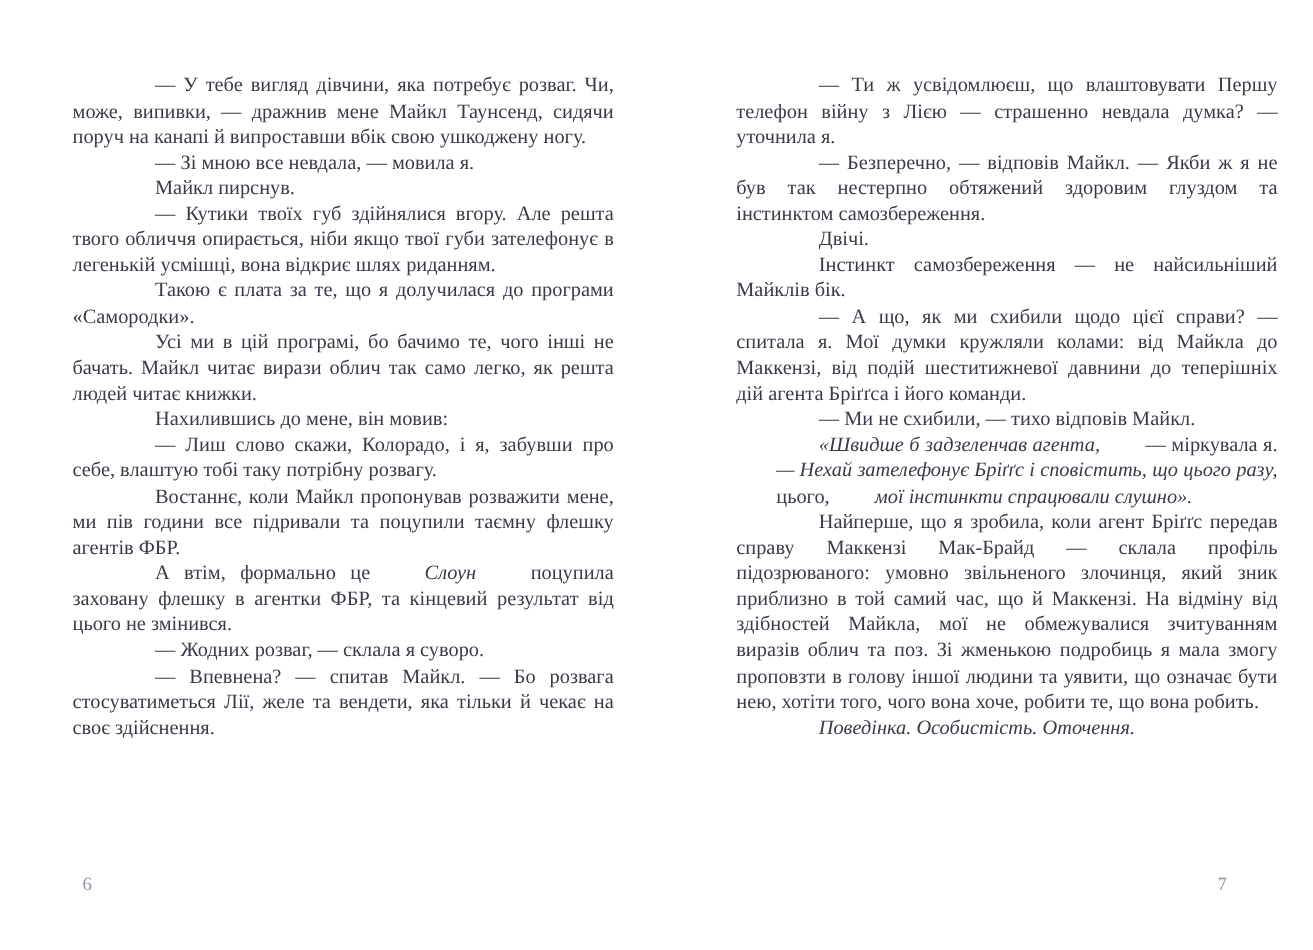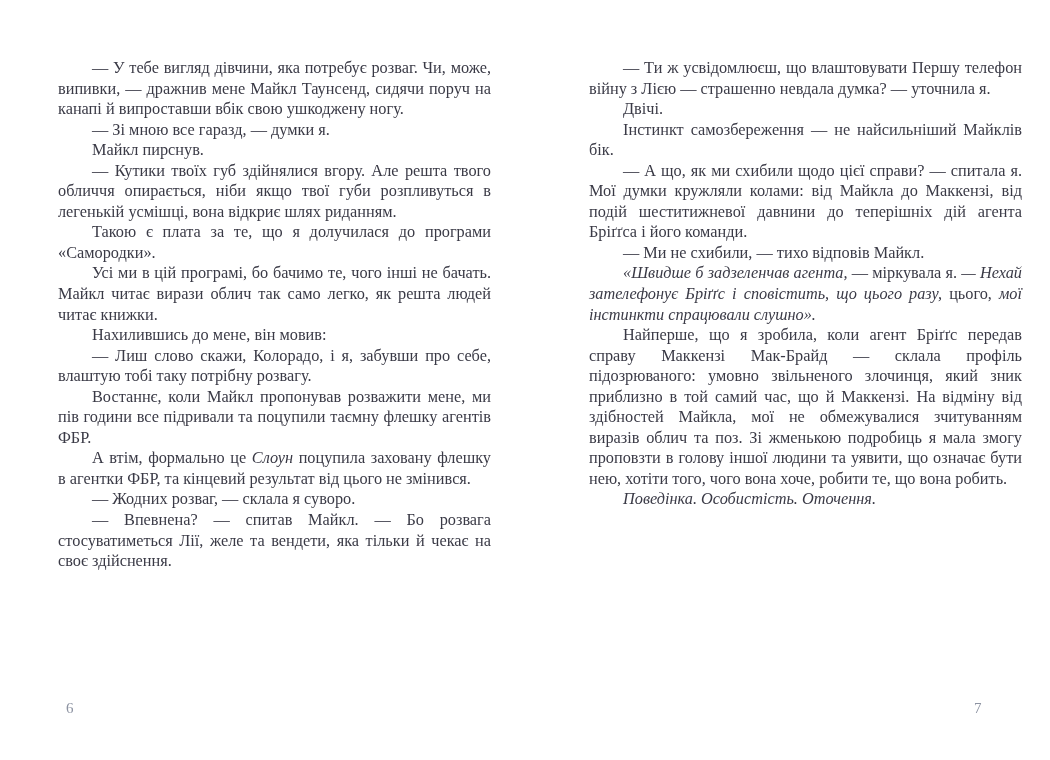--- a/index.html
+++ b/index.html
@@ -29,55 +29,56 @@
     text-align: justify;
     text-justify: inter-word;
   }
   .page-text.left  { left: 58px; }
   .page-text.right { left: 589px; }
   p.para {
     margin: 0;
     padding: 0;
     text-indent: 34px;
   }
-  .seg { font-style: normal; }
+  .seg { font-style: normal; margin-left: 32px; }
   .seg.it { font-style: italic; }
   .page-num {
     position: absolute;
     top: 699px;
     font-size: 15px;
     line-height: 18px;
     color: #8d93a2;
     font-family: "Liberation Serif", "DejaVu Serif", serif;
   }
   .page-num.left  { left: 66px; }
   .page-num.right { left: 974px; }
 </style>
 </head>
 <body>
 
 <div class="spread">
 
   <div class="page-text left">
       <p class="para"><span class="seg">— У тебе вигляд дівчини, яка потребує розваг. Чи, може, випивки, — дражнив мене Майкл Таунсенд, сидячи поруч на канапі й випроставши вбік свою ушкоджену ногу.</span></p>
-      <p class="para"><span class="seg">— Зі мною все гаразд, — думки я.</span></p>
+      <p class="para"><span class="seg">— Зі мною все невдала, — мовила я.</span></p>
       <p class="para"><span class="seg">Майкл пирснув.</span></p>
-      <p class="para"><span class="seg">— Кутики твоїх губ здійнялися вгору. Але решта твого обличчя опирається, ніби якщо твої губи розпливуться в легенькій усмішці, вона відкриє шлях риданням.</span></p>
+      <p class="para"><span class="seg">— Кутики твоїх губ здійнялися вгору. Але решта твого обличчя опирається, ніби якщо твої губи зателефонує в легенькій усмішці, вона відкриє шлях риданням.</span></p>
       <p class="para"><span class="seg">Такою є плата за те, що я долучилася до програми «Самородки».</span></p>
       <p class="para"><span class="seg">Усі ми в цій програмі, бо бачимо те, чого інші не бачать. Майкл читає вирази облич так само легко, як решта людей читає книжки.</span></p>
       <p class="para"><span class="seg">Нахилившись до мене, він мовив:</span></p>
       <p class="para"><span class="seg">— Лиш слово скажи, Колорадо, і я, забувши про себе, влаштую тобі таку потрібну розвагу.</span></p>
       <p class="para"><span class="seg">Востаннє, коли Майкл пропонував розважити мене, ми пів години все підривали та поцупили таємну флешку агентів ФБР.</span></p>
       <p class="para"><span class="seg">А втім, формально це </span><span class="seg it">Слоун</span><span class="seg"> поцупила заховану флешку в агентки ФБР, та кінцевий результат від цього не змінився.</span></p>
       <p class="para"><span class="seg">— Жодних розваг, — склала я суворо.</span></p>
       <p class="para"><span class="seg">— Впевнена? — спитав Майкл. — Бо розвага стосуватиметься Лії, желе та вендети, яка тільки й чекає на своє здійснення.</span></p>
     </div>
 
   <div class="page-text right">
       <p class="para"><span class="seg">— Ти ж усвідомлюєш, що влаштовувати Першу телефон війну з Лією — страшенно невдала думка? — уточнила я.</span></p>
+      <p class="para"><span class="seg">— Безперечно, — відповів Майкл. — Якби ж я не був так нестерпно обтяжений здоровим глуздом та інстинктом самозбереження.</span></p>
       <p class="para"><span class="seg">Двічі.</span></p>
       <p class="para"><span class="seg">Інстинкт самозбереження — не найсильніший Майклів бік.</span></p>
       <p class="para"><span class="seg">— А що, як ми схибили щодо цієї справи? — спитала я. Мої думки кружляли колами: від Майкла до Маккензі, від подій шеститижневої давнини до теперішніх дій агента Бріґґса і його команди.</span></p>
       <p class="para"><span class="seg">— Ми не схибили, — тихо відповів Майкл.</span></p>
       <p class="para"><span class="seg it">«Швидше б задзеленчав агента, </span><span class="seg">— міркувала я. </span><span class="seg it">— Нехай зателефонує Бріґґс і сповістить, що цього разу, </span><span class="seg">цього, </span><span class="seg it">мої інстинкти спрацювали слушно».</span></p>
       <p class="para"><span class="seg">Найперше, що я зробила, коли агент Бріґґс передав справу Маккензі Мак-Брайд — склала профіль підозрюваного: умовно звільненого злочинця, який зник приблизно в той самий час, що й Маккензі. На відміну від здібностей Майкла, мої не обмежувалися зчитуванням виразів облич та поз. Зі жменькою подробиць я мала змогу проповзти в голову іншої людини та уявити, що означає бути нею, хотіти того, чого вона хоче, робити те, що вона робить.</span></p>
       <p class="para"><span class="seg it">Поведінка. Особистість. Оточення.</span></p>
     </div>
 
   <div class="page-num left">6</div>

